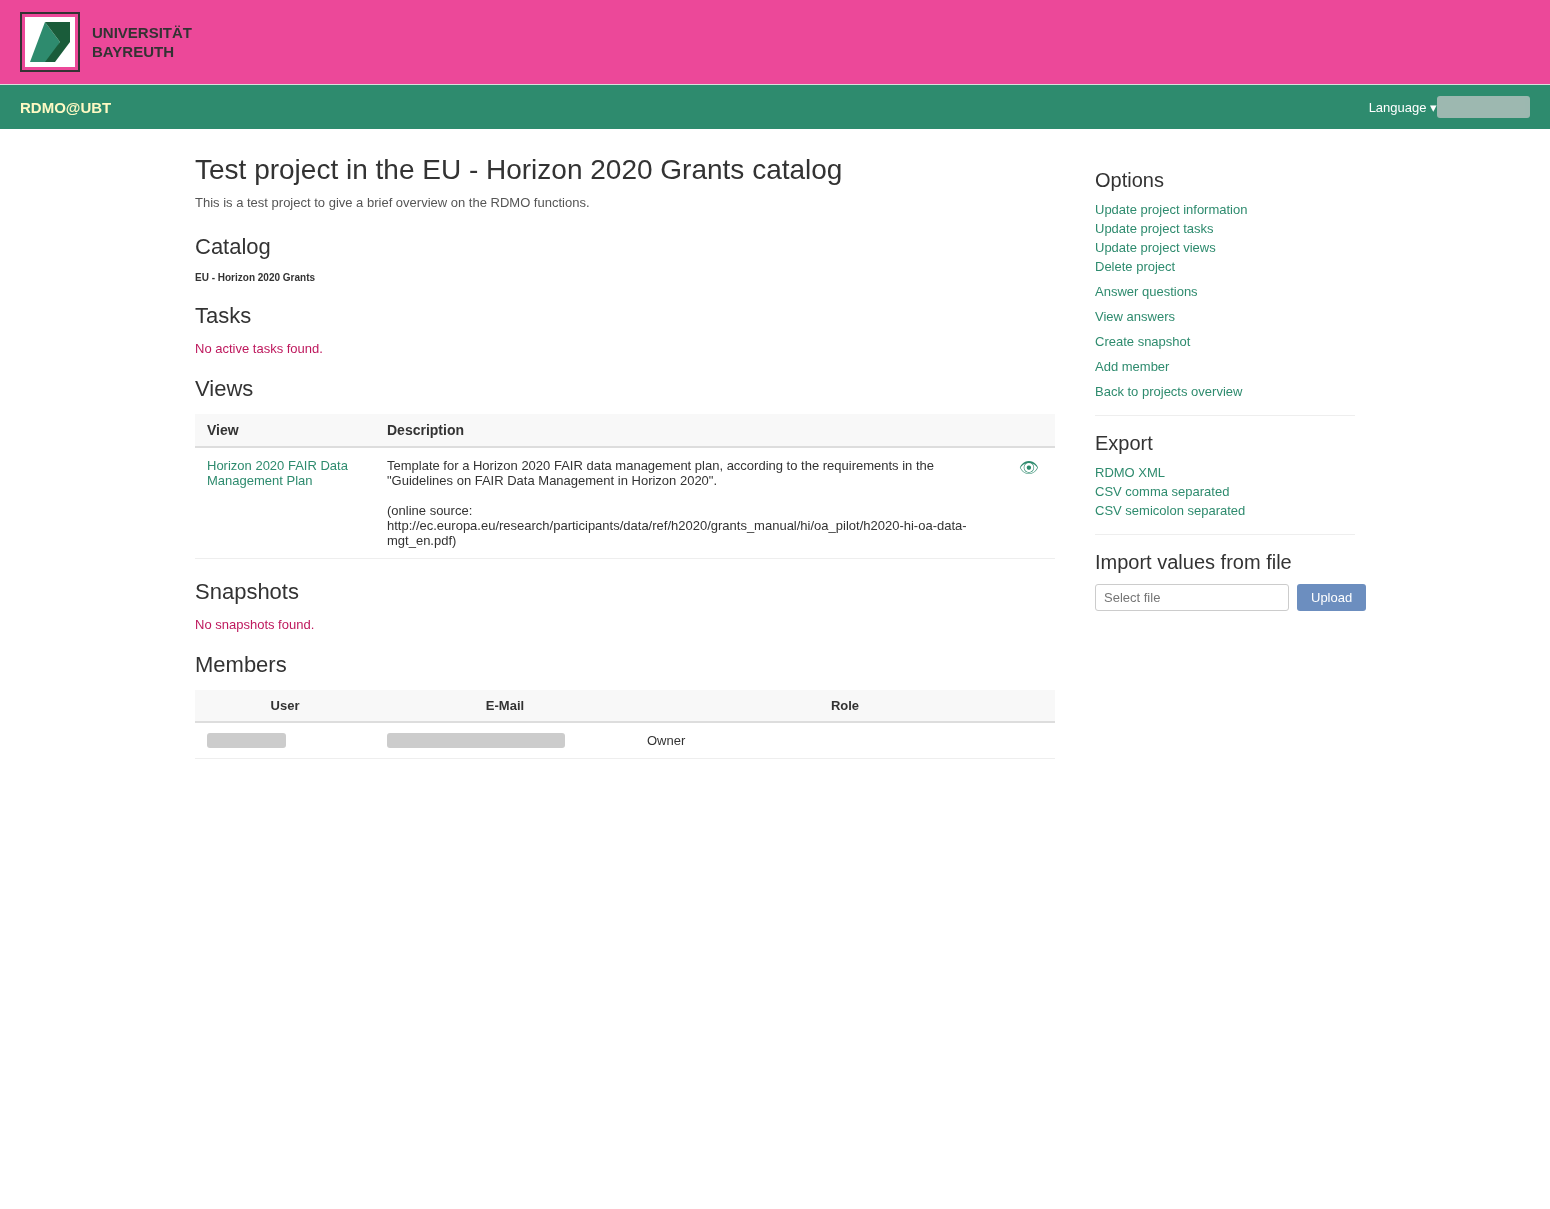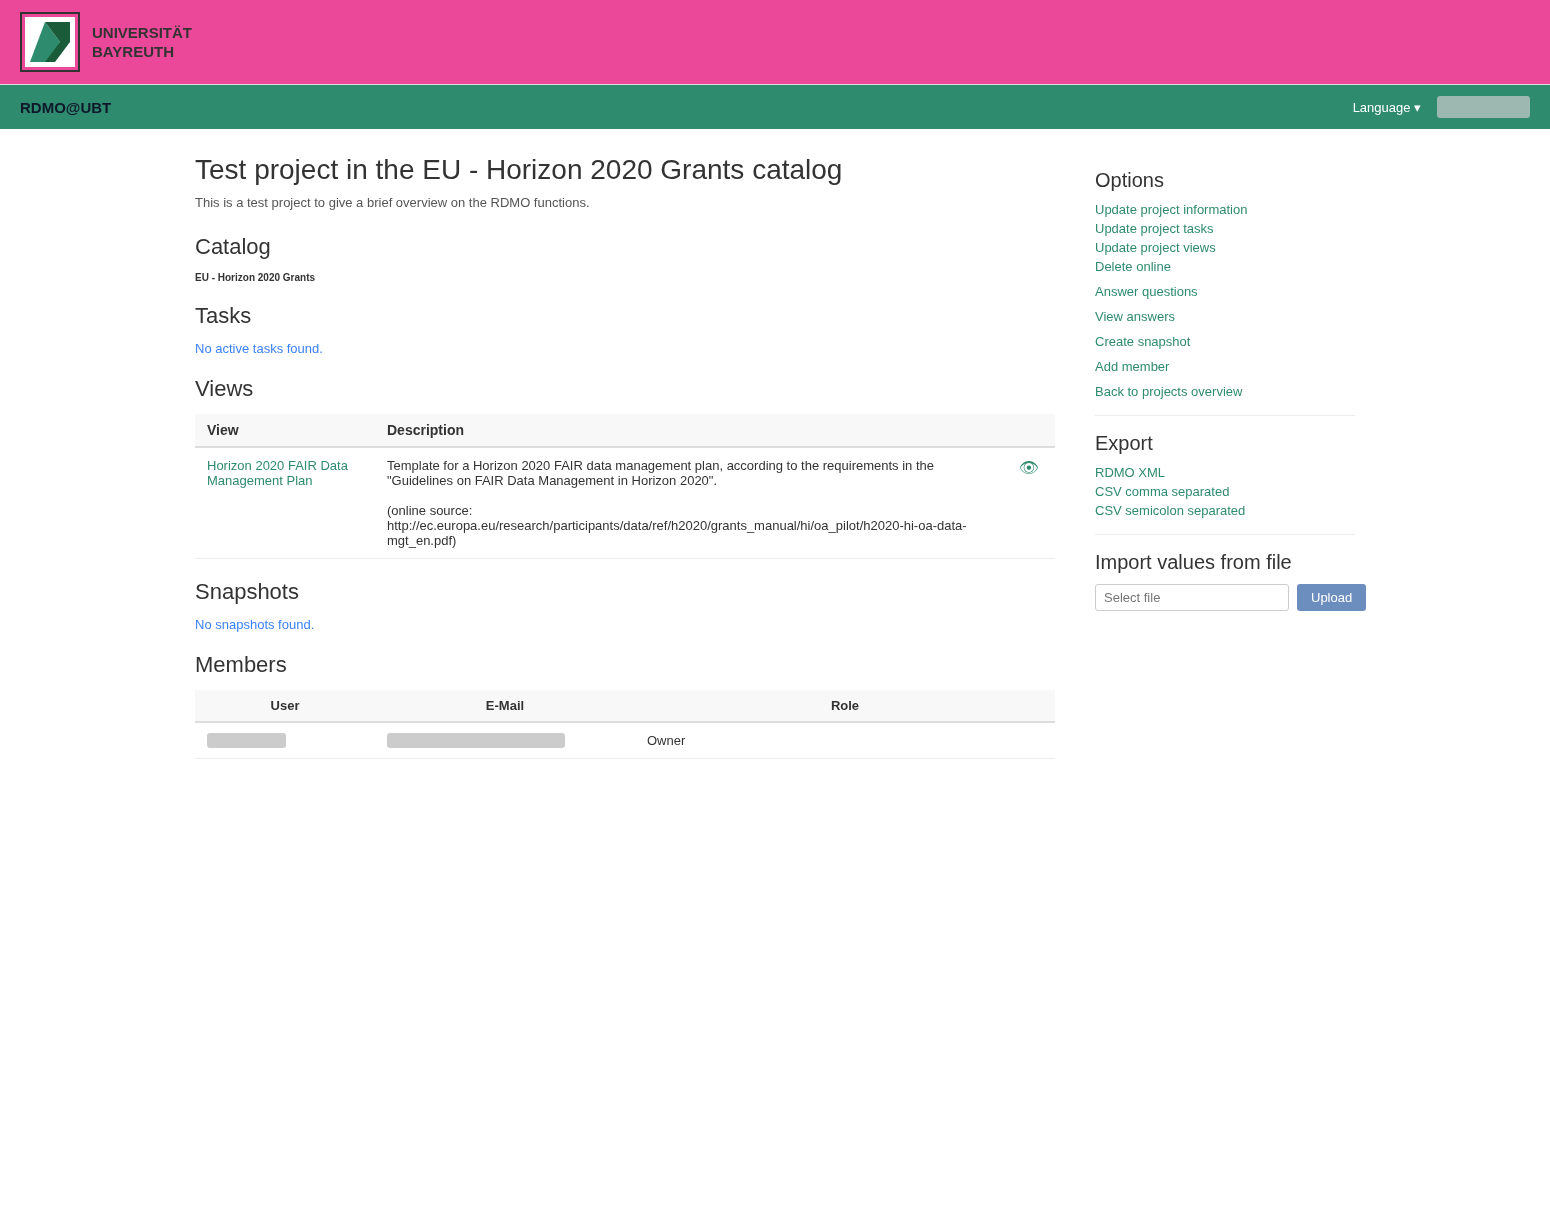--- a/index.html
+++ b/index.html
@@ -35,28 +35,28 @@
     
     .navbar {
       background-color: #2e8b6e;
       display: flex;
       align-items: center;
       justify-content: space-between;
       padding: 0 20px;
       height: 44px;
     }
     .navbar-brand {
-      color: #0f172a;
+      color: #fef9c3;
       font-size: 15px;
       font-weight: bold;
     }
     .navbar-right {
       display: flex;
       align-items: center;
-      gap: 16px;
+      gap: 0;
     }
     .navbar-lang {
       color: #fff;
       font-size: 13px;
       cursor: pointer;
     }
     .navbar-lang::after {
       content: ' ▾';
     }
     .navbar-user {
@@ -112,21 +112,21 @@
     }
 
     .catalog-value {
       font-weight: bold;
       font-size: 10px;
       margin-bottom: 16px;
     }
 
     .no-items-text {
       font-size: 13px;
-      color: #3b82f6;
+      color: #be185d;
       margin-bottom: 16px;
     }
 
     
     .views-table {
       width: 100%;
       border-collapse: collapse;
       margin-bottom: 20px;
     }
     .views-table th {
@@ -327,21 +327,21 @@
 
   </div>
 
   <div class="sidebar">
 
     <h3 class="sidebar-section-title">Options</h3>
 
     <a class="sidebar-link">Update project information</a>
     <a class="sidebar-link">Update project tasks</a>
     <a class="sidebar-link">Update project views</a>
-    <a class="sidebar-link">Delete online</a>
+    <a class="sidebar-link">Delete project</a>
 
     <div class="sidebar-divider"></div>
 
     <a class="sidebar-link">Answer questions</a>
 
     <div class="sidebar-divider"></div>
 
     <a class="sidebar-link">View answers</a>
 
     <div class="sidebar-divider"></div>

